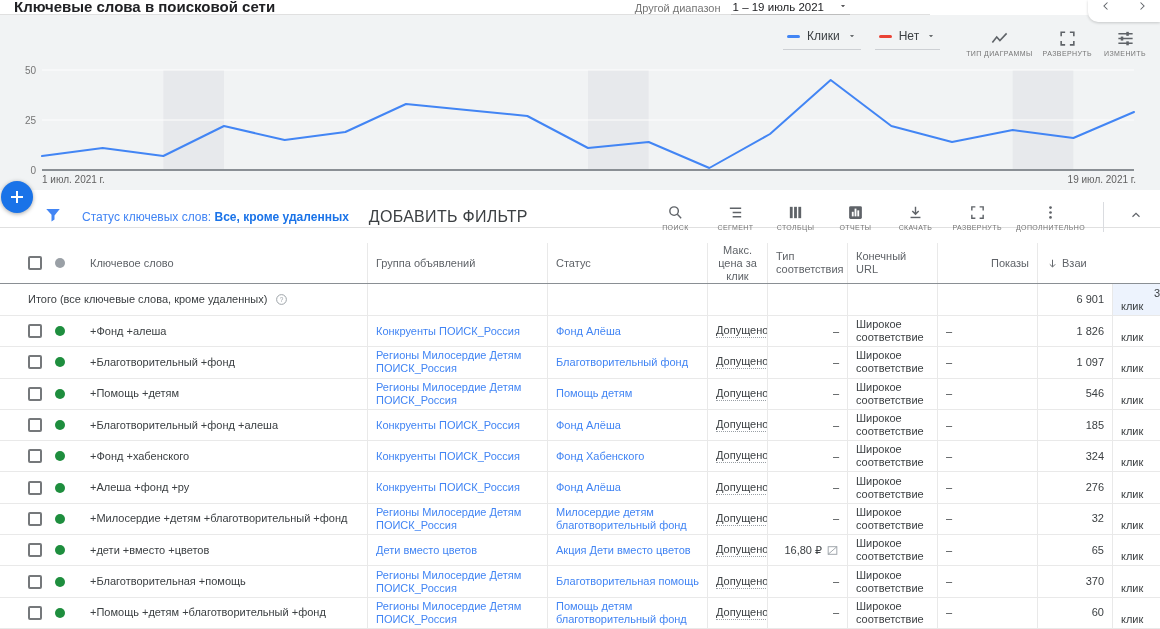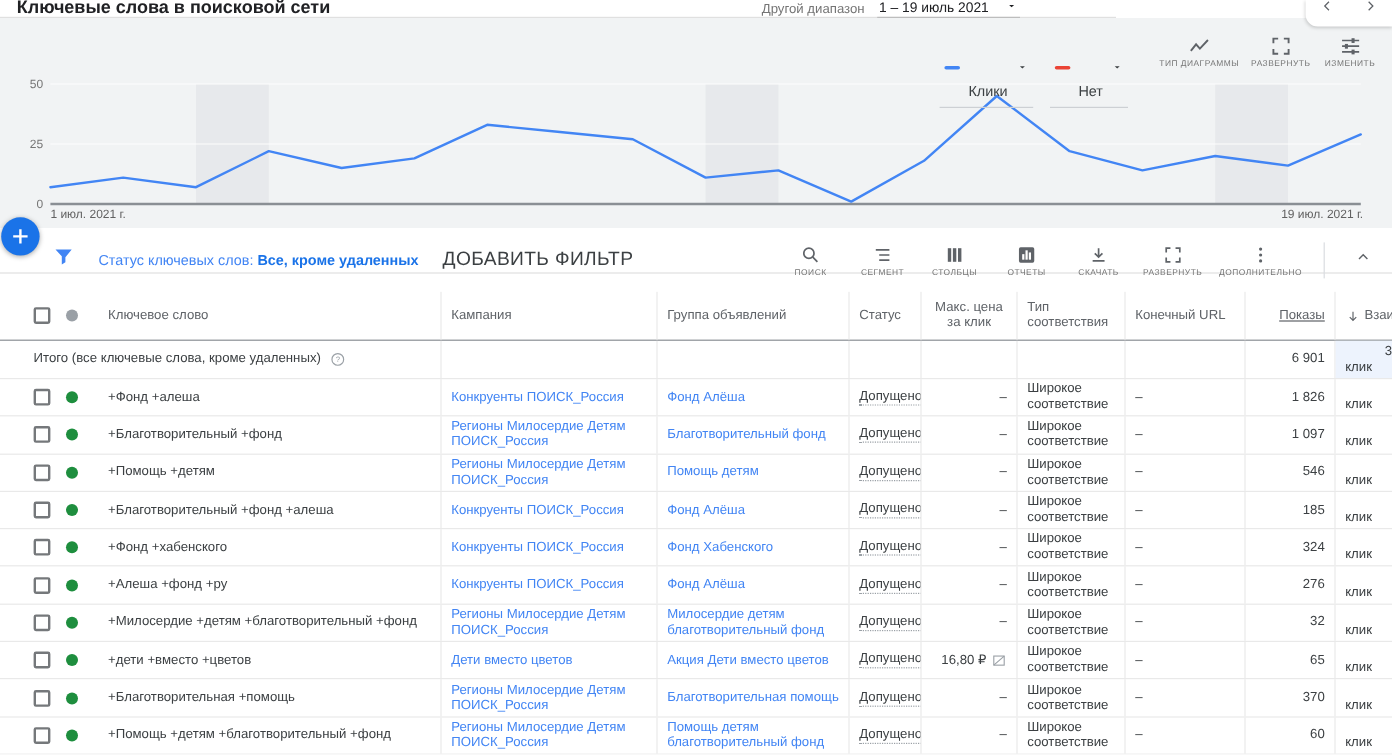--- a/index.html
+++ b/index.html
@@ -21,21 +21,21 @@
                  display:flex;align-items:flex-start;justify-content:space-around;padding-top:0;}
   .nav-btn{width:24px;height:15px;display:flex;align-items:center;justify-content:center;color:#5f6368;cursor:pointer;}
 
   
   #chart-panel{position:absolute;top:15px;left:0;width:1160px;height:175px;background:#f1f3f4;}
   #chart-svg{position:absolute;left:0;top:0;}
   #legend-row{position:absolute;top:11px;right:12px;display:flex;align-items:flex-start;gap:14px;z-index:3;}
   .legend-chip{display:flex;align-items:center;gap:7px;border-bottom:1px solid #cdd0d4;
                padding:3px 4px 6px 4px;cursor:pointer;}
   .legend-dash{width:13px;height:3px;border-radius:2px;}
-  .legend-label{font-size:12px;color:#3c4043;margin-top:40px;}
+  .legend-label{font-size:12px;color:#3c4043;}
   .tool-btn{display:flex;flex-direction:column;align-items:center;gap:2px;cursor:pointer;min-width:46px;}
   .tool-btn .tb-icon{color:#5f6368;height:20px;display:flex;align-items:center;}
   .tool-btn .tb-label{font-size:7px;color:#757575;letter-spacing:.4px;white-space:nowrap;}
   #chart-tools{display:flex;gap:10px;margin-left:12px;padding-top:2px;}
   .x-label{position:absolute;font-size:10px;color:#616161;top:159px;}
   #x-label-start{left:42px;}
   #x-label-end{right:24px;}
 
   
   #fab-plus{position:absolute;left:1px;top:181px;width:32px;height:32px;border-radius:50%;
@@ -57,21 +57,21 @@
 
   
   #table{position:absolute;top:243px;left:0;width:1160px;height:386px;overflow:hidden;background:#fff;}
   .trow{display:grid;width:1185px;}
   .cell{border-right:1px solid #e9e9e9;padding:3px 8px;display:flex;align-items:center;
         font-size:11px;line-height:13px;overflow:hidden;}
   .cell:last-child{border-right:none;}
   #thead{height:41px;border-bottom:1px solid #8a8f94;}
   #thead .cell{color:#5f6368;align-items:center;}
   .th-center{justify-content:center;text-align:center;}
-  .th-right{justify-content:flex-end;text-align:left;text-decoration:underline;}
+  .th-right{justify-content:flex-end;text-align:left;}
   #totals-row{height:32px;border-bottom:1px solid #e9e9e9;}
   .data-row{height:31.3px;border-bottom:1px solid #e9e9e9;}
   .c-kw{padding-left:28px;}
   .cbx{width:14px;height:14px;border:2px solid #75787b;border-radius:2px;flex:none;cursor:pointer;background:#fff;}
   .dot{width:10px;height:10px;border-radius:50%;flex:none;margin-left:13px;cursor:pointer;}
   .dot.green{background:#1e8e3e;}
   .dot.gray{background:#9aa0a6;}
   .kw-text{margin-left:25px;color:#3c4043;white-space:nowrap;}
   .link{color:#4285f4;cursor:pointer;}
   .status-text{border-bottom:1px dotted #9aa0a6;cursor:pointer;color:#3c4043;}
@@ -277,23 +277,20 @@
   </div>
 
   <div id="table">
     <div class="trow" id="thead" style="grid-template-columns: 368px 180px 160px 60px 80px 90px 100px 75px 72px;">
         <div class="cell c-kw">
           <span class="cbx"></span>
           <span class="dot gray"></span>
           <span class="kw-text" style="color: rgb(95, 99, 104);">Ключевое слово</span>
         </div>
         <div class="cell ">
-          <span>Кампания</span>
-        </div>
-        <div class="cell ">
           <span>Группа объявлений</span>
         </div>
         <div class="cell ">
           <span>Статус</span>
         </div>
         <div class="cell th-center">
           <span>Макс. цена за клик</span>
         </div>
         <div class="cell ">
           <span>Тип соответствия</span>

